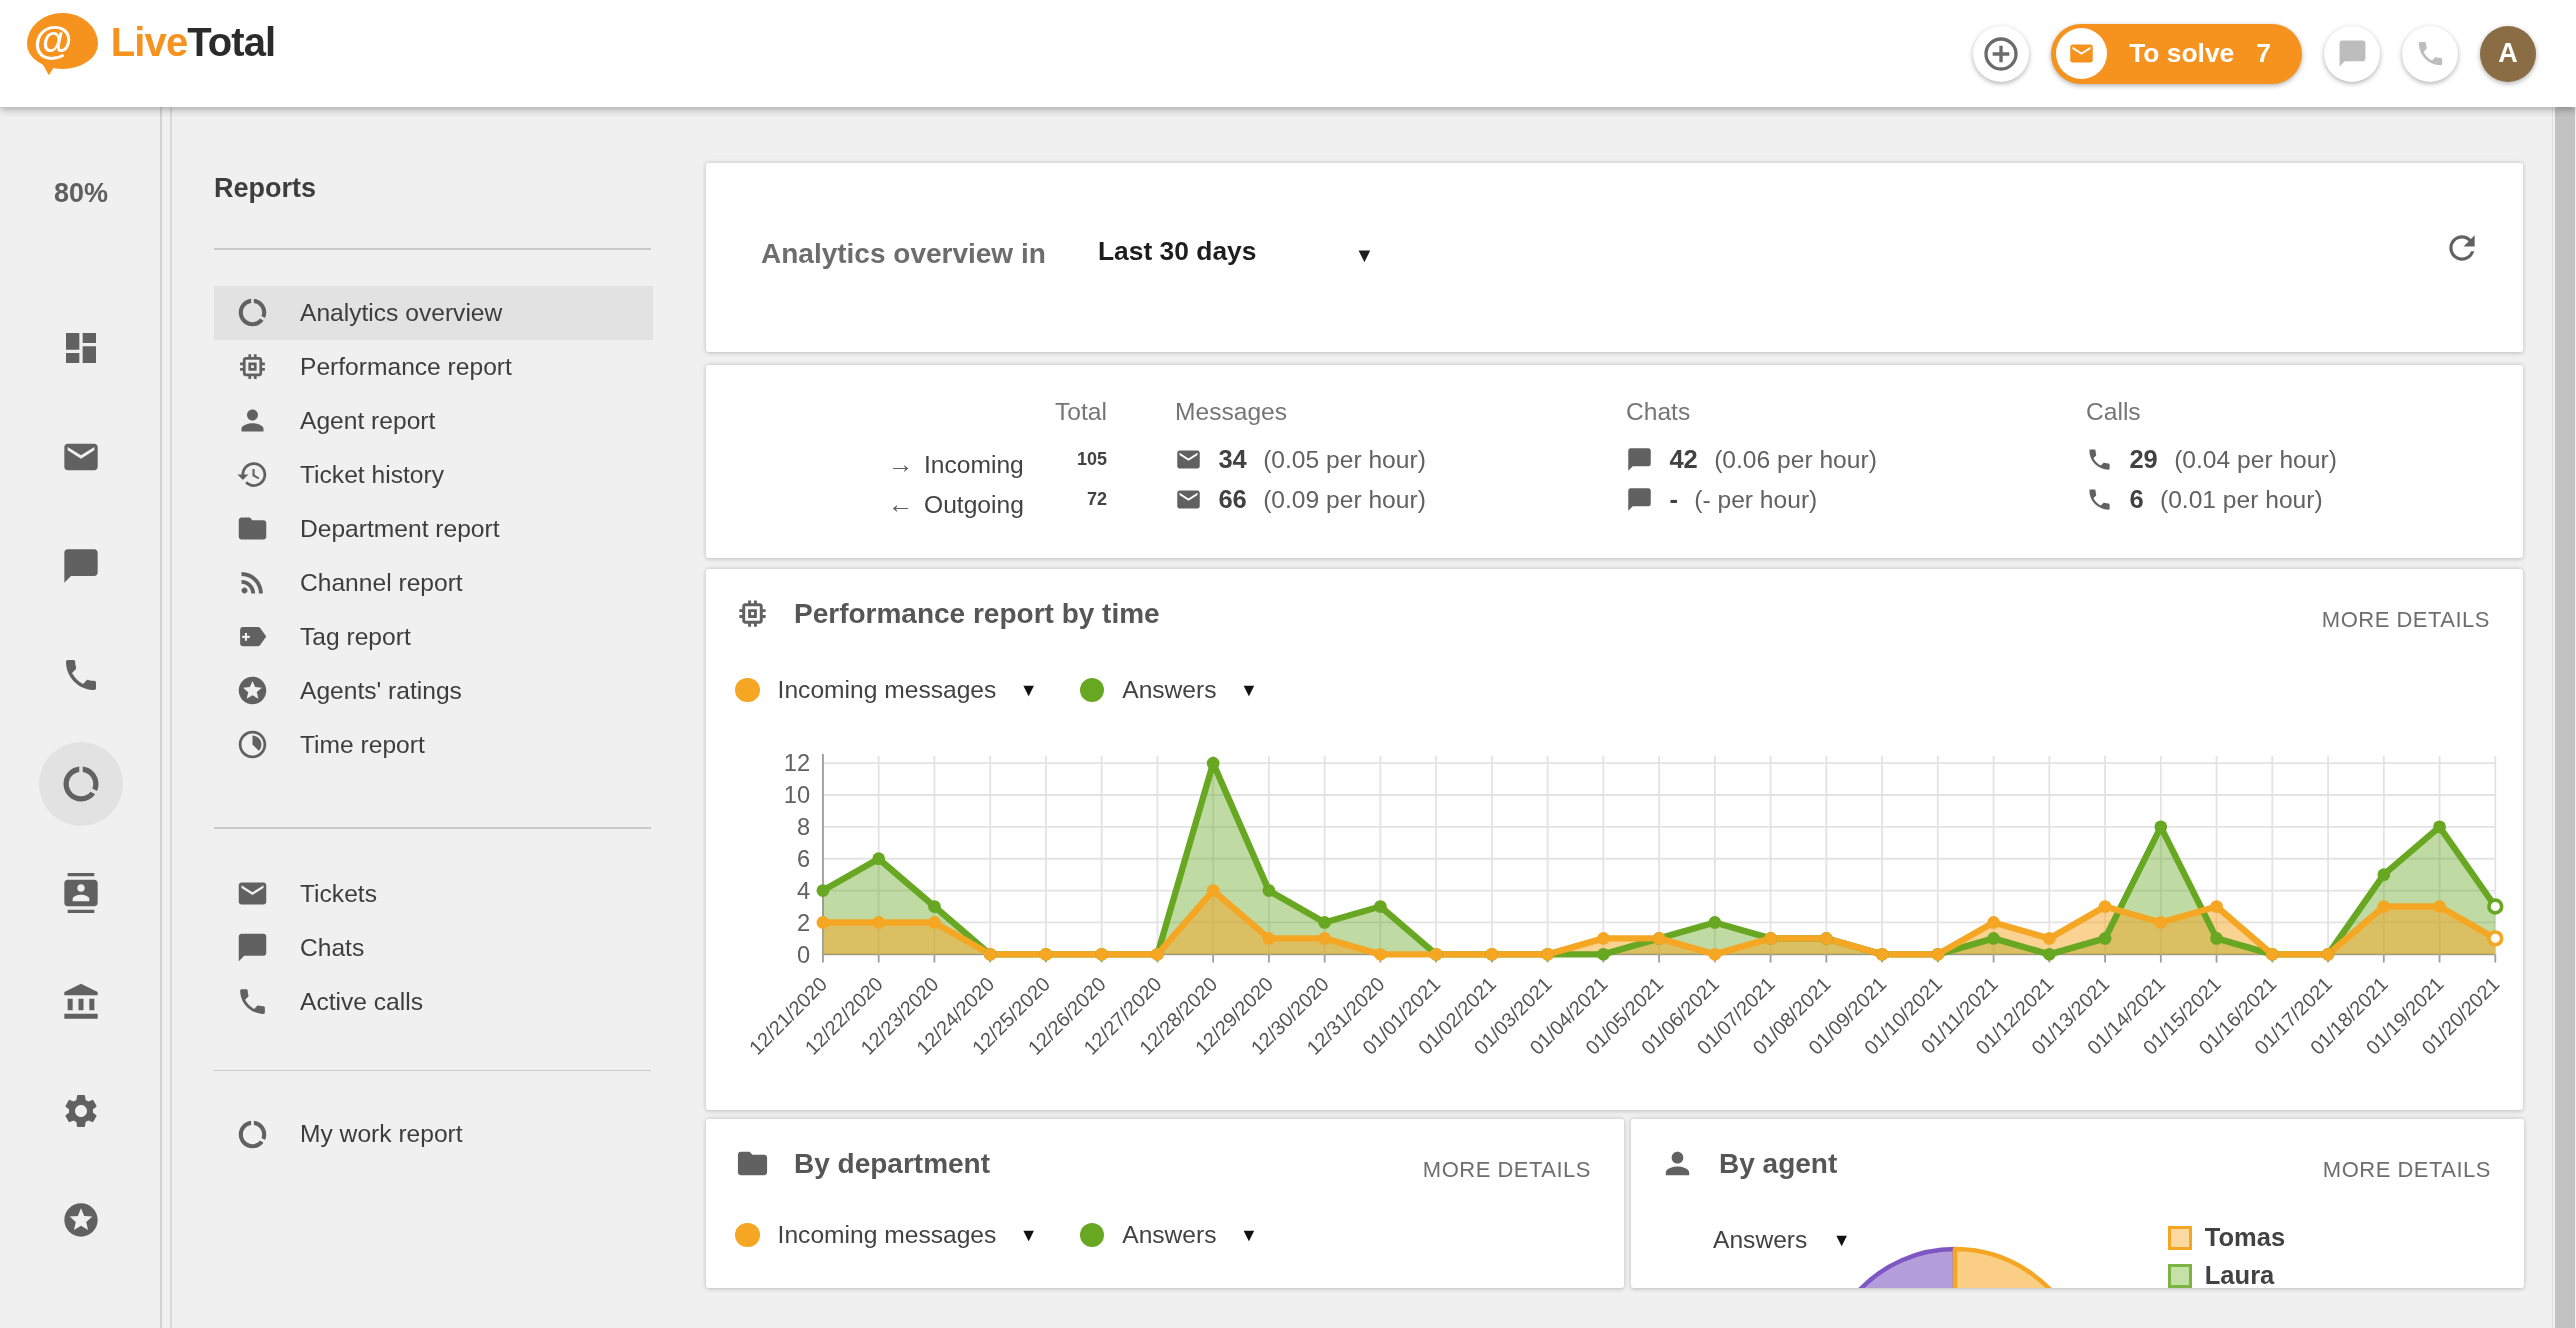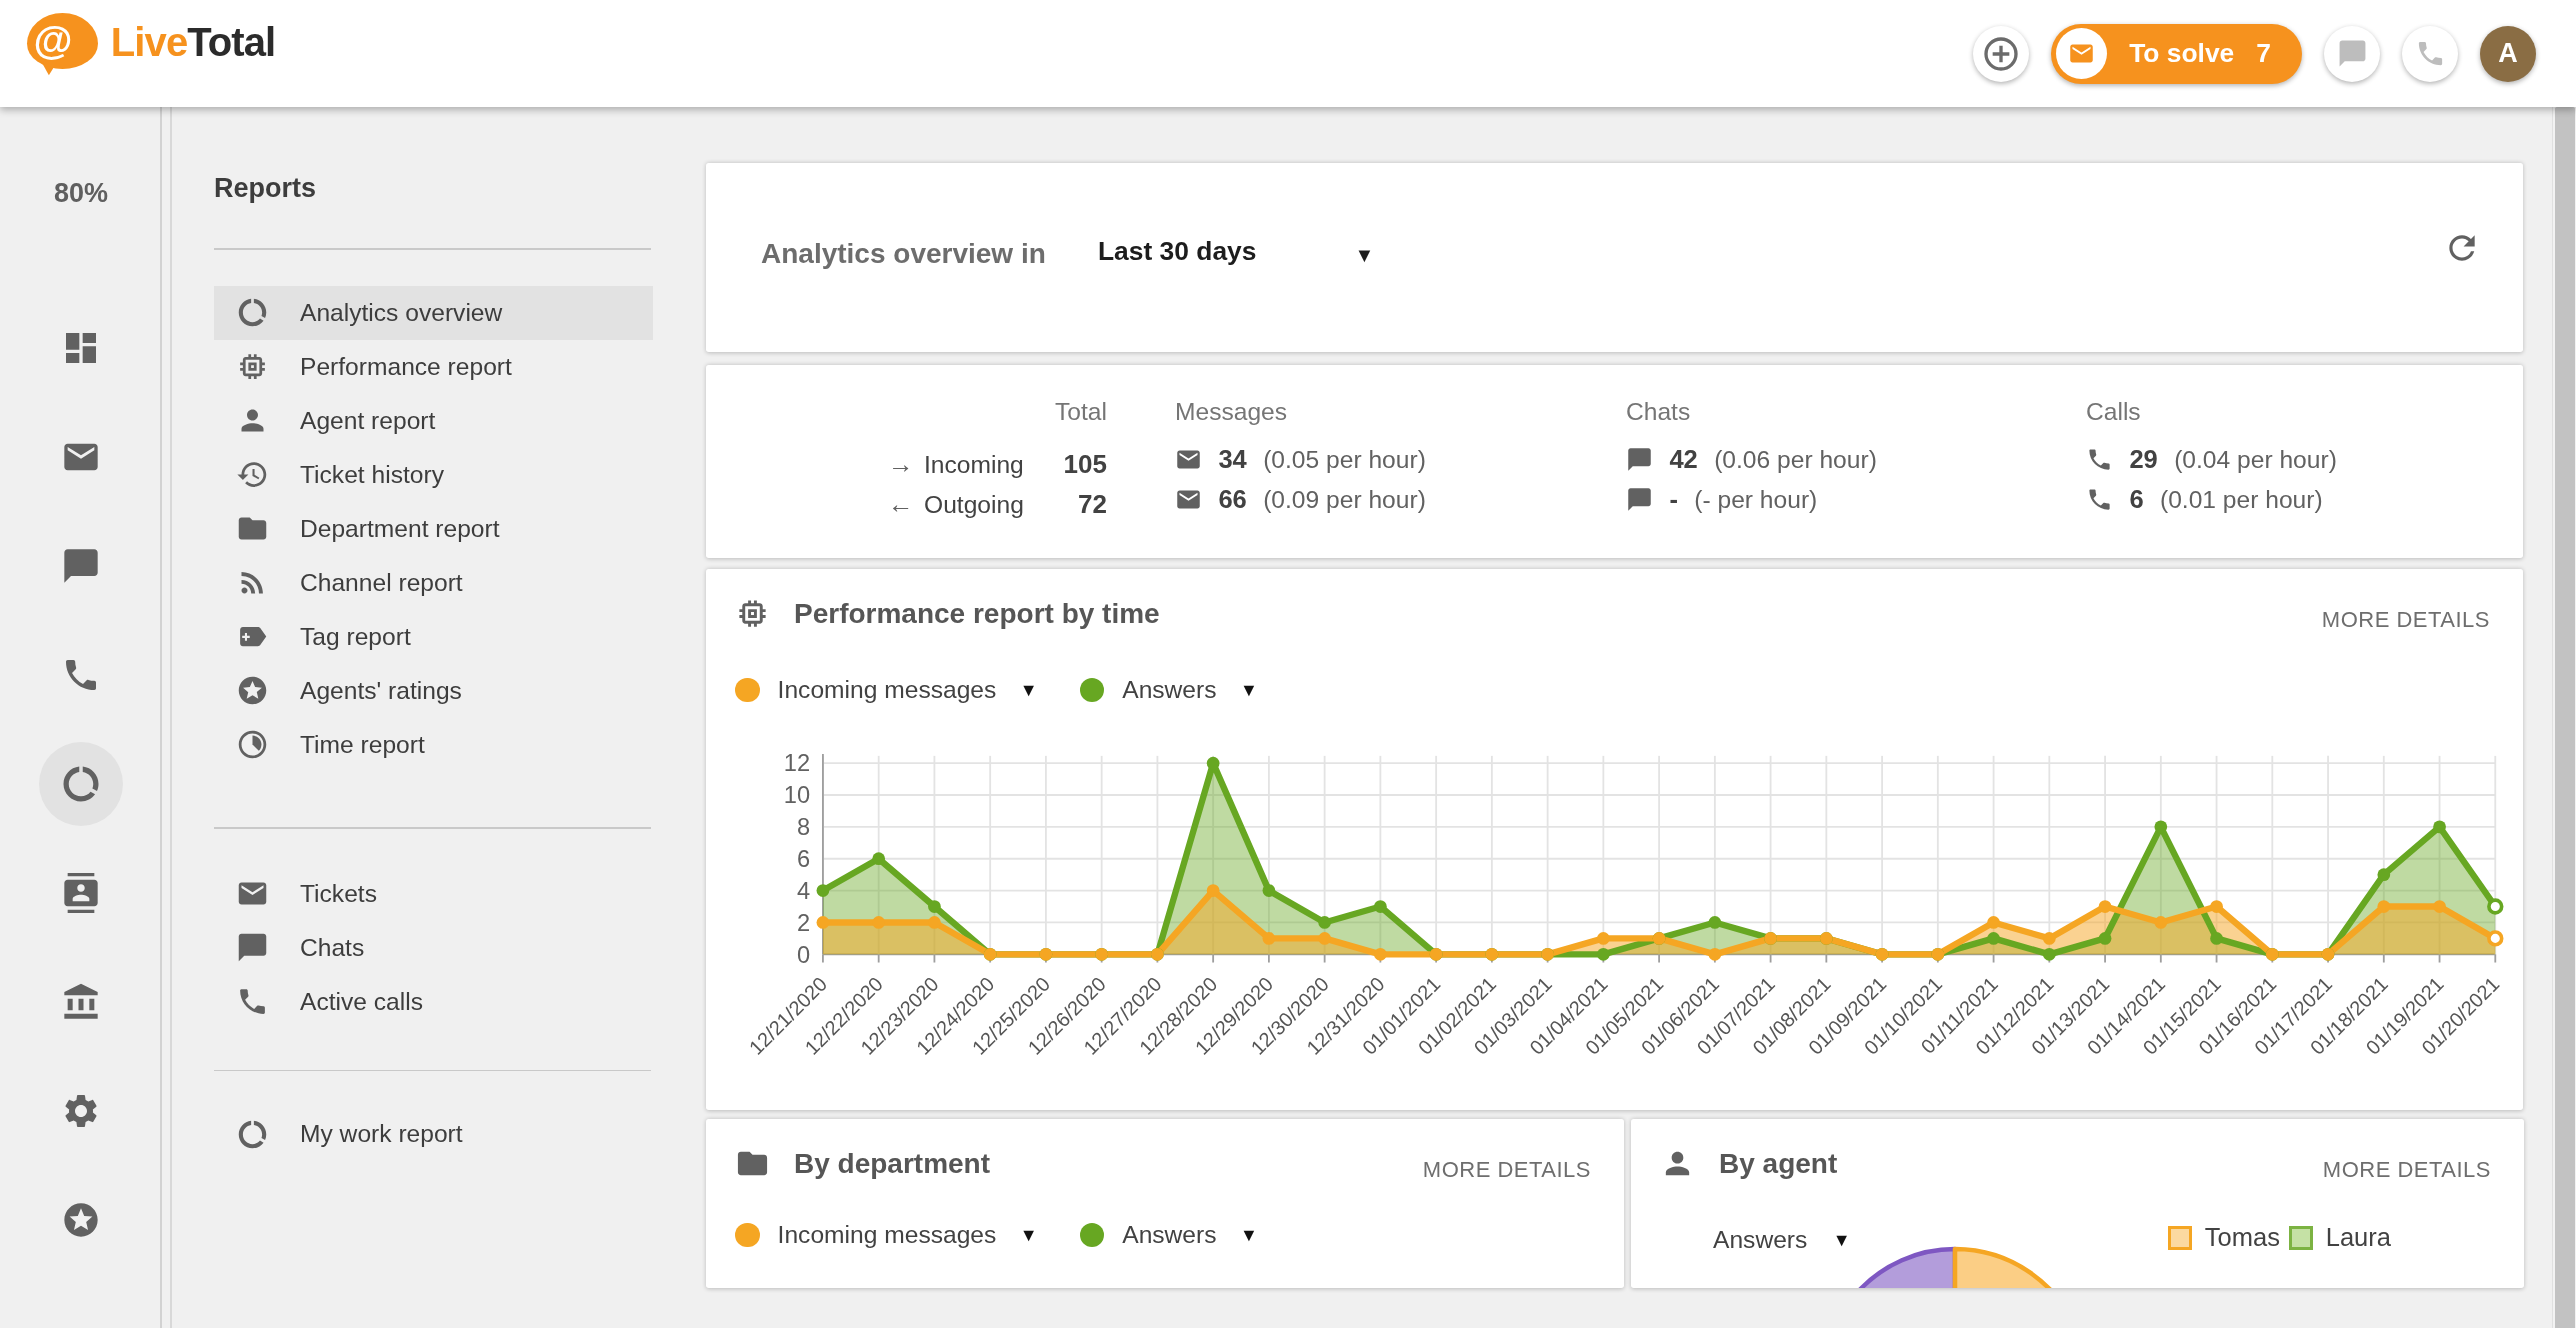--- a/index.html
+++ b/index.html
@@ -58,21 +58,21 @@
   .range { position:absolute; left:392px; top:73px; display:flex; align-items:flex-end; cursor:pointer; }
   .range .rt { font-size:26.4px; font-weight:bold; color:#1d1d1d; }
   .range .caret { margin-left:98px; font-size:20px; color:#1d1d1d; }
   .refresh { position:absolute; right:42px; top:66px; cursor:pointer; }
 
   .c2 { left:0; top:258px; width:1817px; height:193px; }
   .stat-h { position:absolute; top:33px; font-size:24.6px; color:#757575; }
   .stat-row { position:absolute; height:31px; display:flex; align-items:center; }
   .stat-arrow { width:36px; font-size:25.5px; color:#616161; }
   .stat-lbl { font-size:24.6px; color:#424242; }
-  .tot { position:absolute; width:100px; text-align:right; font-size:26px; font-weight:bold; color:#424242; }
+  .tot { position:absolute; width:100px; text-align:right; font-size:18px; font-weight:bold; color:#424242; }
   .grp { position:absolute; display:flex; align-items:center; gap:16.4px; }
   .grp .val { font-size:25.5px; font-weight:bold; color:#424242; }
   .grp .rate { font-size:24.6px; color:#616161; }
 
   .c3 { left:0; top:462px; width:1817px; height:541px; }
   .sec-head { position:absolute; left:29px; top:27px; display:flex; align-items:center; gap:24px; }
   .sec-head .t { font-size:28px; font-weight:bold; color:#565656; }
   .more { position:absolute; right:33px; top:38px; font-size:22px; color:#6e6e6e; letter-spacing:0.5px; cursor:pointer; }
   .legend { position:absolute; left:29px; top:107px; display:flex; align-items:center; gap:18px; }
   .ldot { width:24.6px; height:24.6px; border-radius:50%; }
@@ -80,21 +80,21 @@
   .lcaret { font-size:18px; color:#111; margin:0 24px 0 5.5px; cursor:pointer; }
   .chart-wrap { position:absolute; left:0; top:155px; width:1817px; height:386px; }
 
   .c4 { left:0; top:1012px; width:918px; height:169px; overflow:hidden; }
   .c5 { left:925px; top:1012px; width:893px; height:169px; overflow:hidden; }
   .c4 .legend { top:102px; }
   .agent-filter { position:absolute; left:82px; top:107px; display:flex; align-items:center; cursor:pointer; }
   .agent-filter .t { font-size:24.6px; color:#424242; }
   .agent-filter .lcaret { margin-left:25.5px; }
   .pie-wrap { position:absolute; left:169px; top:121px; width:310px; height:55px; }
-  .agent-legend { position:absolute; left:537px; top:104px; display:flex; gap:9px; }
+  .agent-legend { position:absolute; left:537px; top:104px; display:flex; flex-direction:column; gap:9px;font-weight:bold; }
   .al-row { display:flex; align-items:center; gap:12.8px; }
   .al-sq { width:24px; height:24px; border:3.6px solid; }
   .al-lbl { font-size:25.5px; color:#424242; }
 
   
   .scrollbar { position:absolute; right:0; top:0; width:24px; height:1328px; background:#f2f2f2; border-left:0.9px solid #e0e0e0; }
   .scroll-thumb { position:absolute; left:1.8px; top:107px; width:20px; height:1222px; background:#c2c2c2; border-radius:1.8px; }
 </style>
 </head>
 <body>

